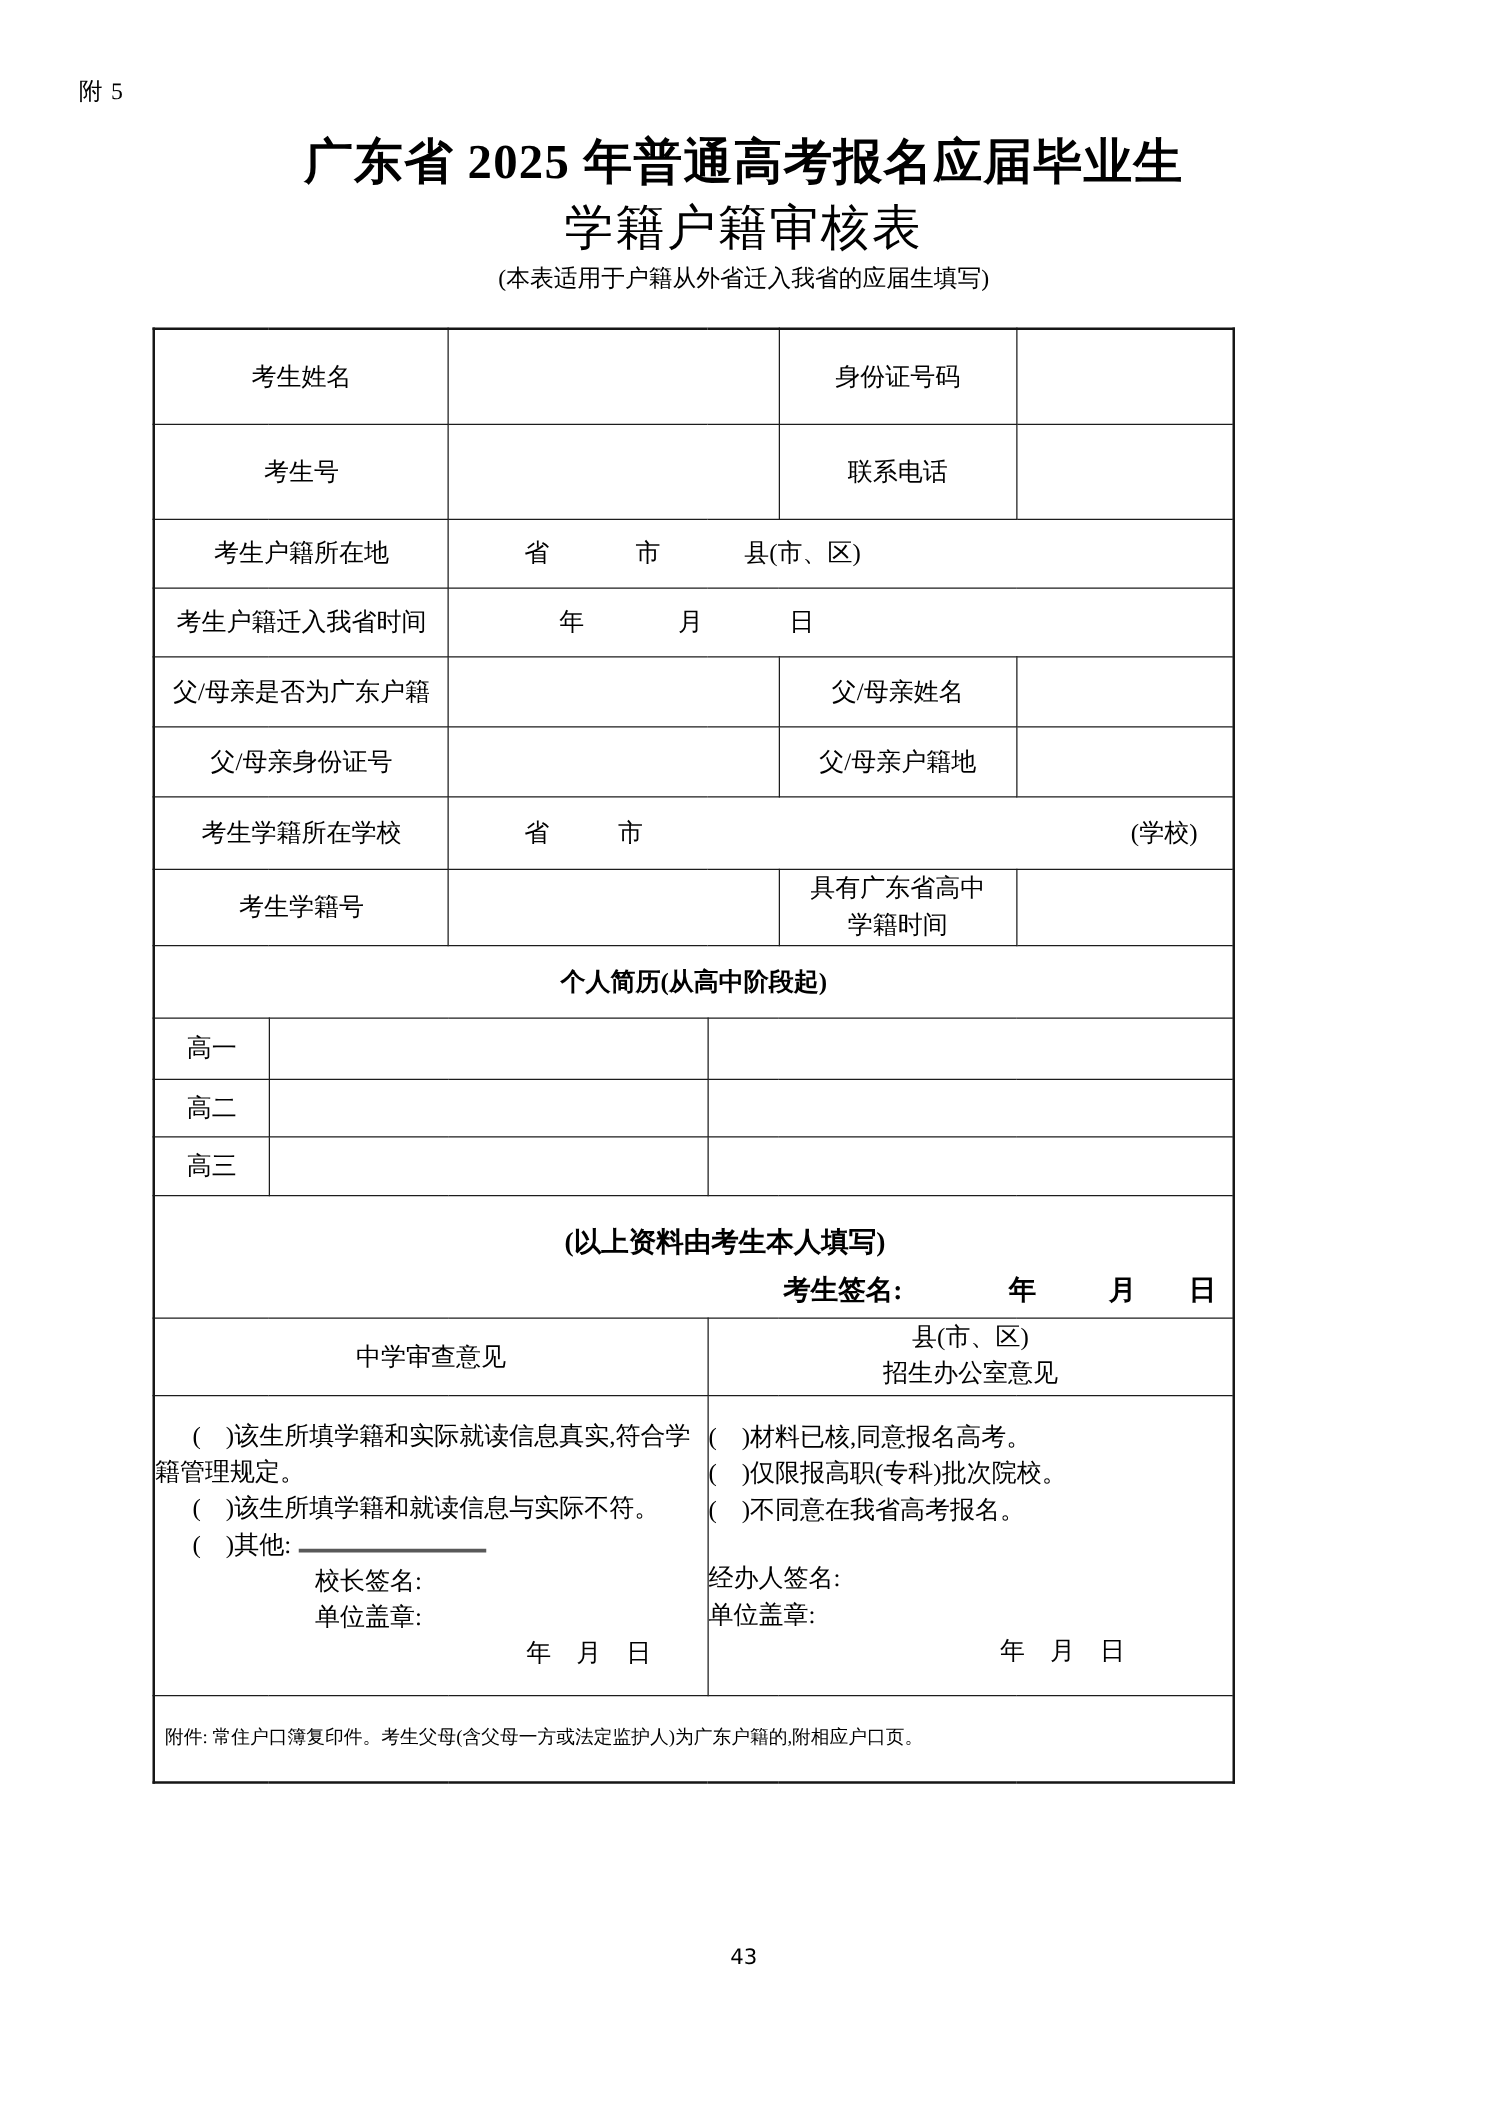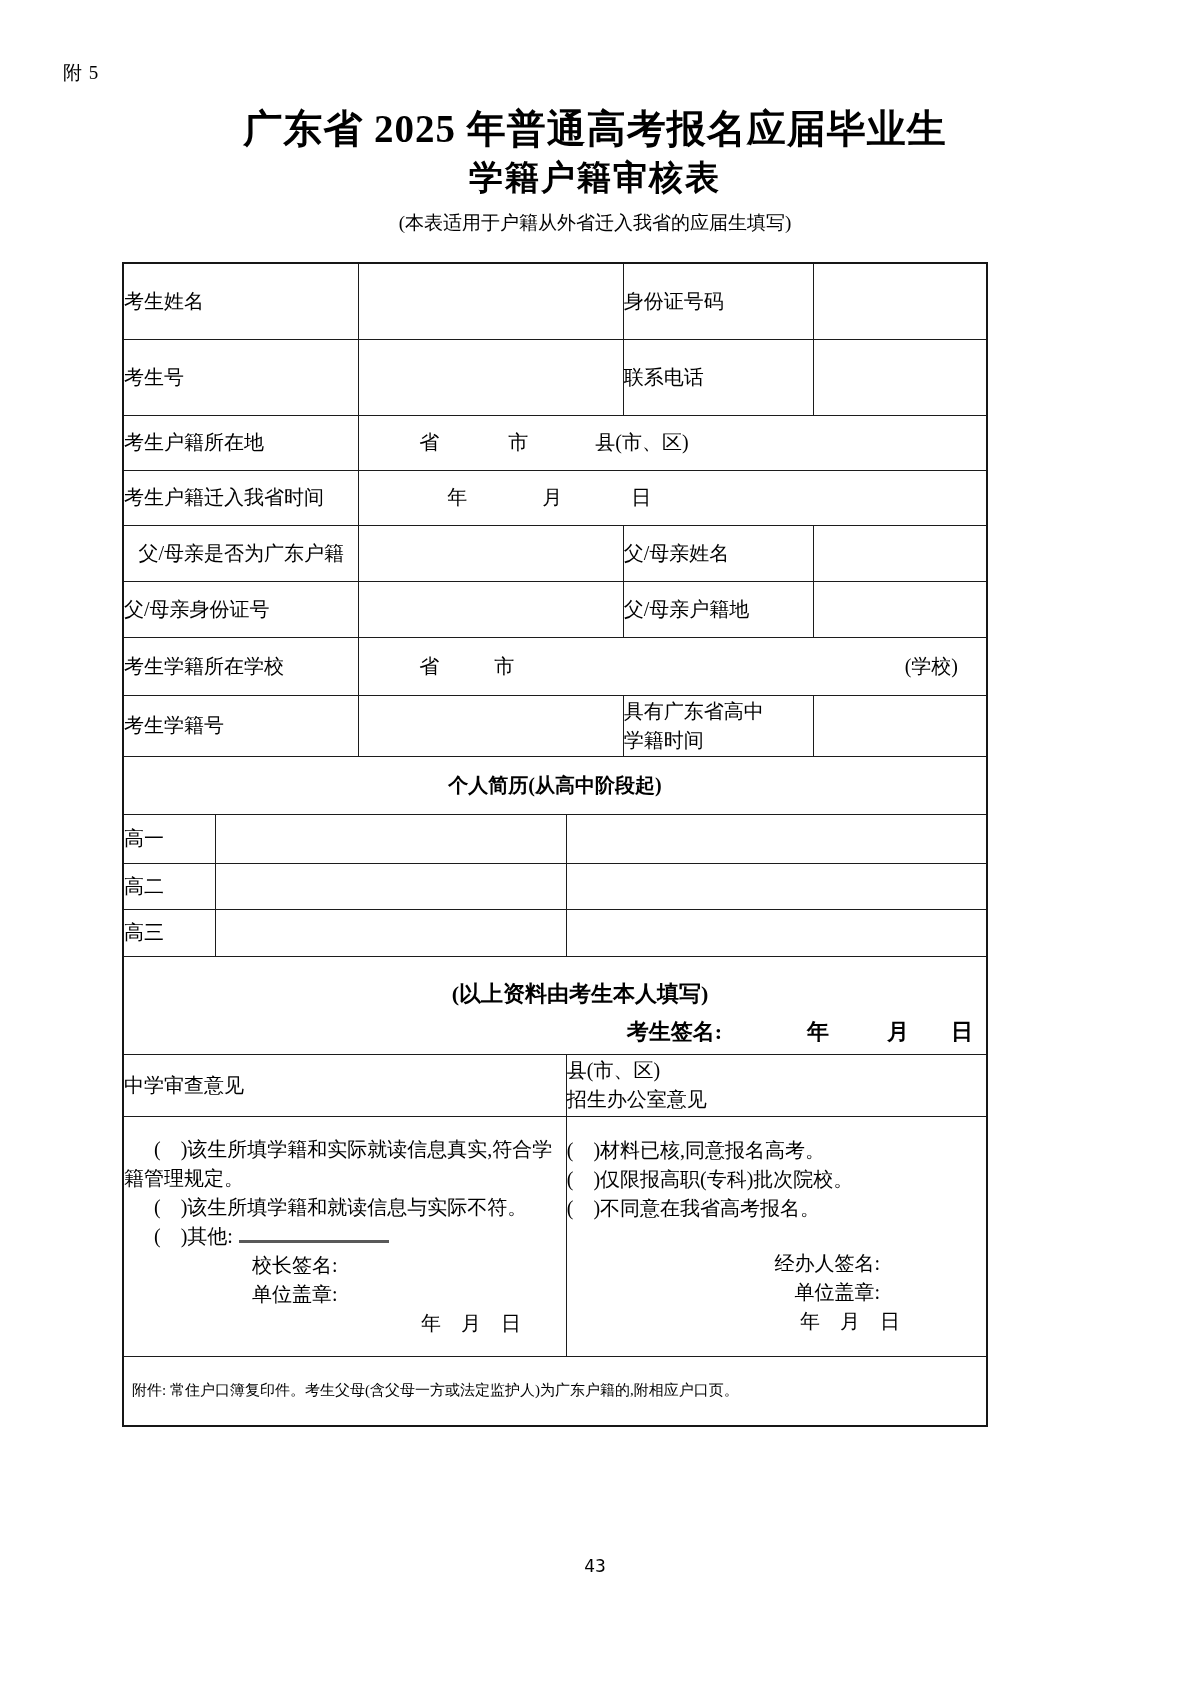--- a/index.html
+++ b/index.html
@@ -14,39 +14,39 @@
   .attachment{
     position:absolute;left:63px;top:60px;
     font-size:19px;letter-spacing:1px;
   }
   .title-line1{
     position:absolute;top:102px;left:0;width:100%;
     text-align:center;font-size:39px;font-weight:bold;letter-spacing:1px;
   }
   .title-line2{
     position:absolute;top:155px;left:0;width:100%;
-    text-align:center;font-size:34px;font-weight:bold;letter-spacing:2px;
+    text-align:center;font-size:39px;font-weight:normal;letter-spacing:2px;
   }
   .subtitle{
     position:absolute;top:210px;left:0;width:100%;
     text-align:center;font-size:19px;
   }
   table.form{
     position:absolute;left:122px;top:262px;
     width:866px;
     border-collapse:collapse;table-layout:fixed;
     border:2px solid #161616;
   }
   table.form td{
     border:1px solid #1c1c1c;
     padding:0;
     vertical-align:middle;
     font-size:20px;
   }
-  .lbl{}
+  .lbl{text-align:center;}
   .lbl-sm{font-size:17px;text-align:center;}
   .two-line{line-height:1.45;}
   tr.r76{height:76px;} tr.r55{height:55px;} tr.r56{height:56px;}
   tr.r58{height:58px;} tr.r61{height:61px;} tr.r49{height:49px;}
   tr.r46{height:46px;} tr.r47{height:47px;} tr.r98{height:98px;}
   tr.r62{height:62px;} tr.r240{height:240px;} tr.r70{height:70px;}
   
   .geo-cell{text-align:left;position:relative;}
   .geo-cell .p0{margin-left:60px;}
   .geo-cell .p1{margin-left:64px;}
@@ -66,21 +66,21 @@
   .sp42{display:inline-block;width:42px;}
   
   .op-cell{vertical-align:top;text-align:left;font-size:20px;line-height:29px;}
   .op-left{padding:12px 8px 0 6px;}
   .op-left p{margin:0;text-indent:1.5em;}
   .op-right{padding:12px 0 0 44px;}
   .op-right p{margin:0;}
   .blank-line{display:inline-block;width:150px;height:16px;border-bottom:3px solid #595959;margin-left:6px;}
   .sign-ind{padding-left:128px;}
   .date-ind{padding-left:297px;}
-  .right-sign{margin-top:26px;text-align:right;padding-right:106px;}
+  .right-sign{margin-top:26px;text-align:left;padding-right:106px;}
   .right-date{text-align:right;padding-right:86px;}
   
   .attach-cell{vertical-align:middle;text-align:left;}
   .attach-note{
     font-size:15px;line-height:1.55;
     padding:4px 10px 4px 8px;
     padding-left:calc(8px + 3.2em);
     text-indent:-3.2em;
   }
   .pageno{

